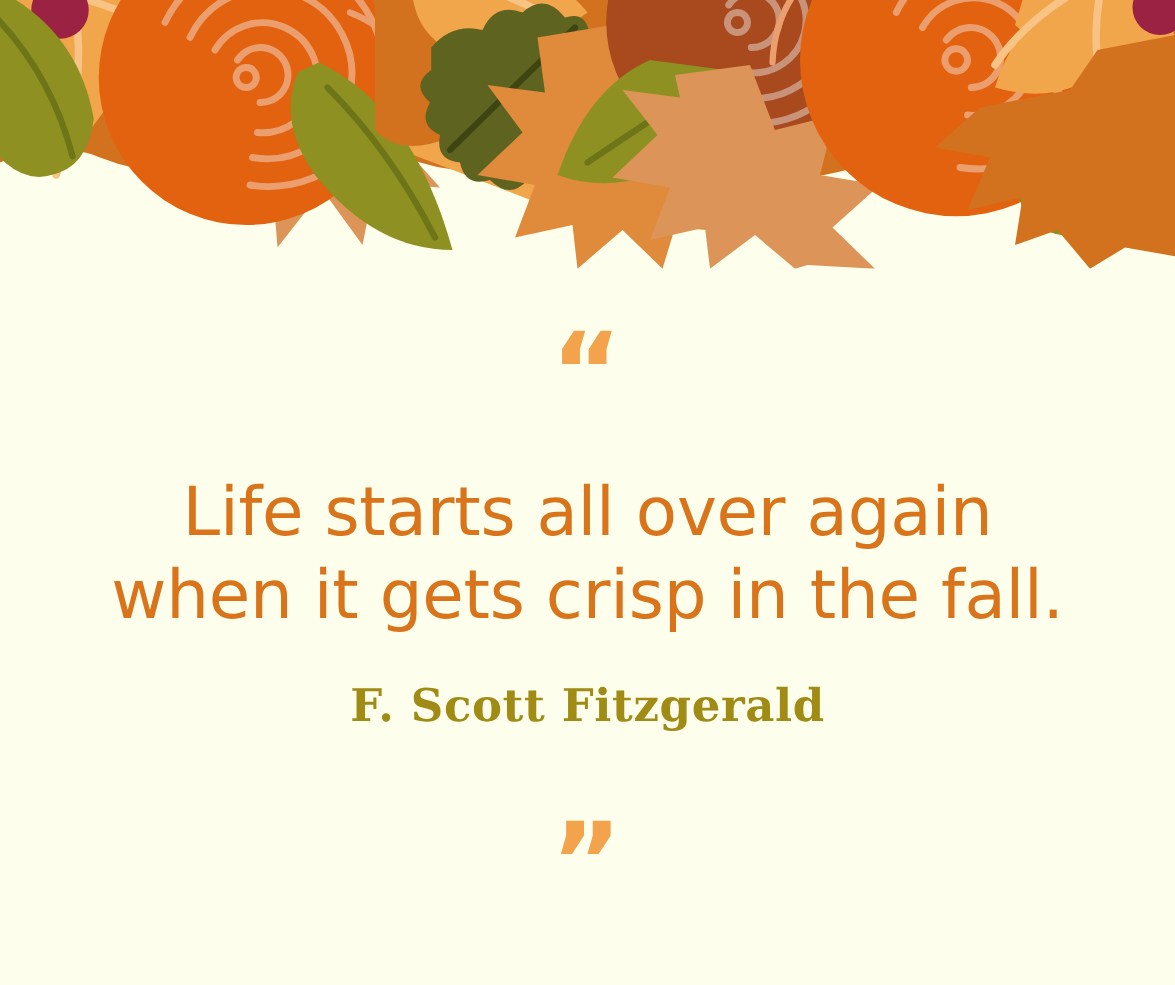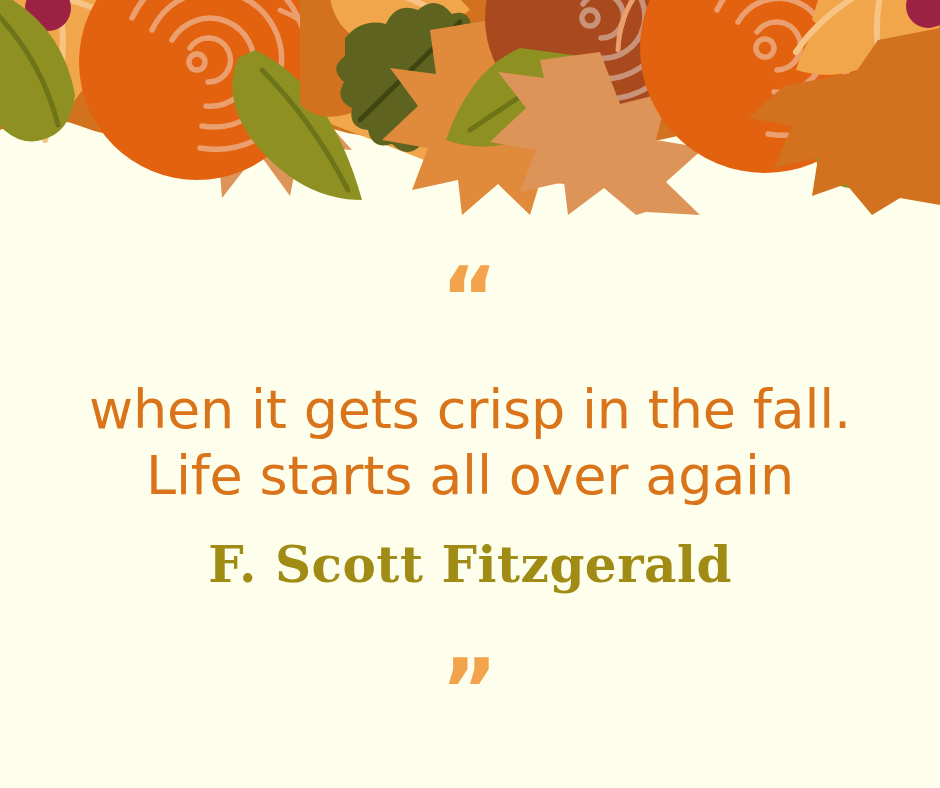--- a/index.html
+++ b/index.html
@@ -60,21 +60,21 @@
     letter-spacing: -0.2px;
   }
   #quote-text .line {
     display: block;
     white-space: nowrap;
   }
   #quote-author {
     margin-top: 26px;
     font-family: "DejaVu Serif", "Liberation Serif", serif;
     font-weight: 700;
-    font-size: 50px;
+    font-size: 36px;
     line-height: 60px;
     color: #A08B15;
     letter-spacing: 0.5px;
   }
   #quote-mark-close {
     margin-top: 52px;
     font-size: 86px;
     display: block;
   }
 </style>
@@ -169,20 +169,20 @@
 
         <path d="M66,60 L108,54 L122,92 L156,84 L148,118 L182,124 L156,148 L180,176 L142,174 L134,206 L112,182 L88,210 L84,176 L52,184 L64,154 L30,148 L56,124 L36,96 L70,100 Z" fill="#DD9458" opacity="0"></path>
 
       </g>
     </svg>
   </div>
 
   <div id="quote-block">
     <span id="quote-mark-open" class="quote-mark">“</span>
     <div id="quote-text">
+      <span class="line">Life starts all over again</span>
       <span class="line">when it gets crisp in the fall.</span>
-      <span class="line">Life starts all over again</span>
     </div>
     <div id="quote-author">F. Scott Fitzgerald</div>
     <span id="quote-mark-close" class="quote-mark">”</span>
   </div>
 
 </div>
 
 </body></html>

